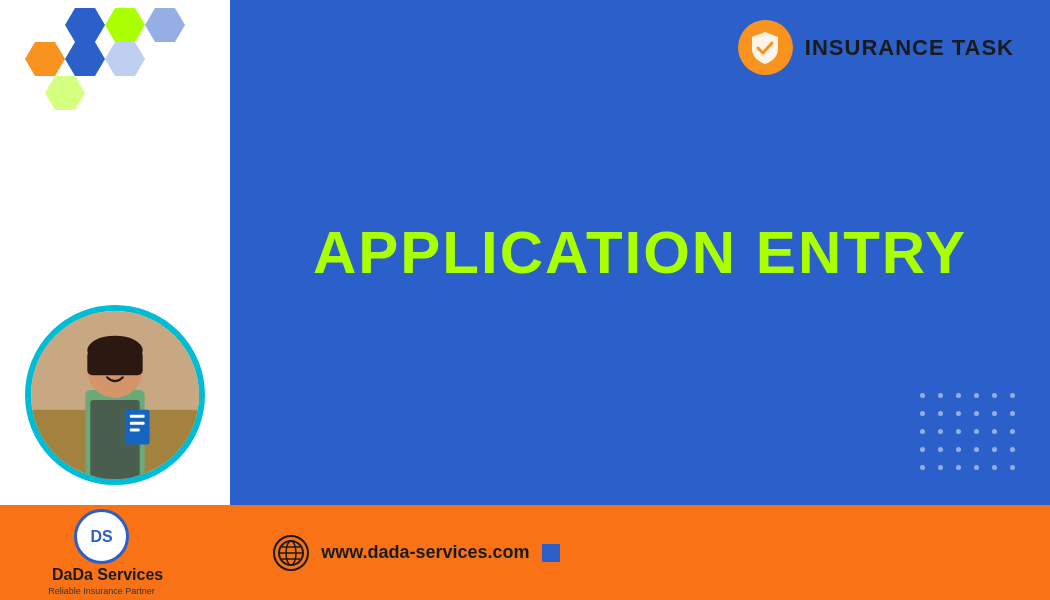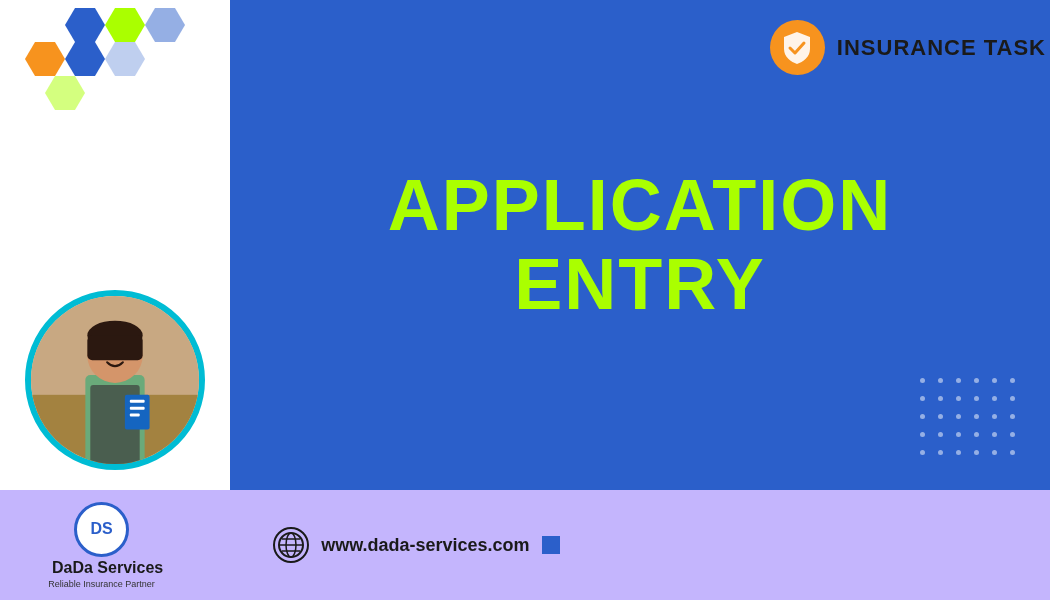--- a/index.html
+++ b/index.html
@@ -53,21 +53,21 @@
       background: #2b5fca;
       position: relative;
       display: flex;
       flex-direction: column;
     }
 
     
     .badge-area {
       position: absolute;
       top: 20px;
-      right: 4px;
+      right: 36px;
       display: flex;
       align-items: center;
       gap: 12px;
     }
 
     .shield-badge {
       width: 55px;
       height: 55px;
       background: #f7931e;
       border-radius: 50%;
@@ -89,21 +89,21 @@
       position: absolute;
       top: 50%;
       left: 50%;
       transform: translate(-50%, -50%);
       text-align: center;
       width: 90%;
     }
 
     .main-heading-text {
       color: #aaff00;
-      font-size: 72px;
+      font-size: 60px;
       font-weight: 900;
       font-family: 'Arial Black', Arial, sans-serif;
       letter-spacing: 2px;
       line-height: 1.1;
       text-transform: uppercase;
     }
 
     
     .dot-pattern {
       position: absolute;
@@ -117,22 +117,22 @@
 
     .dot {
       width: 5px;
       height: 5px;
       background: rgba(255,255,255,0.5);
       border-radius: 50%;
     }
 
     
     .footer {
-      height: 110px;
-      background: #c4b5fd;
+      height: 95px;
+      background: #f97316;
       display: flex;
       align-items: center;
       padding: 16px 40px;
       gap: 30px;
     }
 
     .logo-area {
       display: flex;
       flex-direction: column;
       align-items: center;

